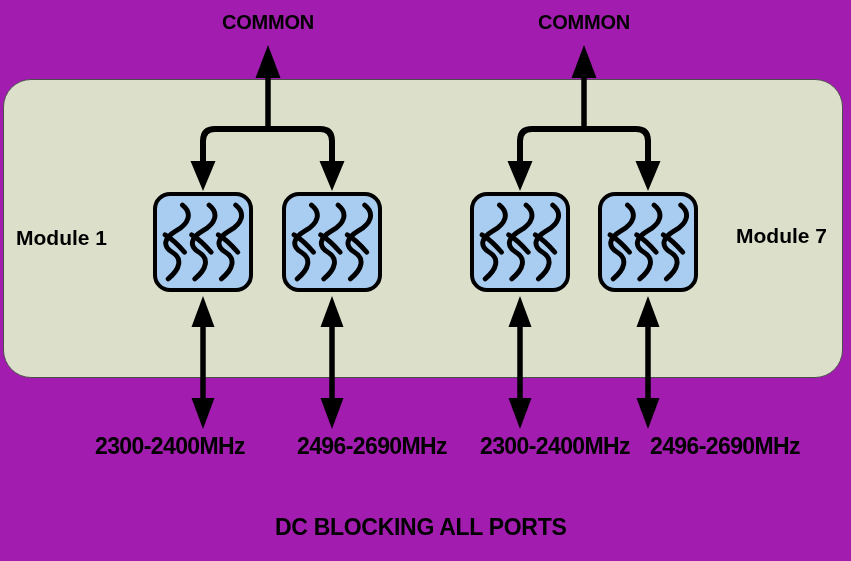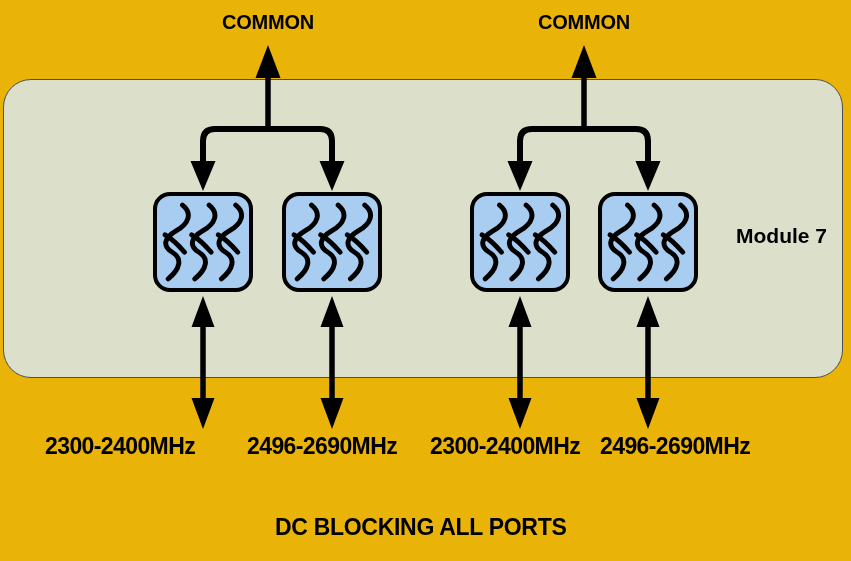--- a/index.html
+++ b/index.html
@@ -1,38 +1,38 @@
 <!DOCTYPE html>
 <html><head>
 <meta charset="utf-8">
 <style>
   html,body{margin:0;padding:0;background:#ffffff;}
   .stage{
-    position:relative;width:851px;height:561px;background:#eab308;overflow:hidden;
+    position:relative;width:851px;height:561px;background:#a21caf;overflow:hidden;
     font-family:"Liberation Sans",sans-serif;color:#000;
   }
   .panel{
     position:absolute;left:3px;top:79px;width:840px;height:299px;
     background:#dce0cb;border:1.5px solid #4d4d4d;border-radius:28px;
     box-sizing:border-box;
   }
   .wires{position:absolute;left:0;top:0;width:851px;height:561px;}
   .fblock{
     position:absolute;top:192px;width:100px;height:100px;
     background:#a9ccf1;border:4.5px solid #000;border-radius:17px;
     box-sizing:border-box;display:flex;align-items:center;justify-content:center;
   }
   #fb1{left:153px}#fb2{left:282px}#fb3{left:470px}#fb4{left:598px}
   .fblock svg{display:block;}
   .lbl{position:absolute;font-weight:bold;white-space:nowrap;line-height:1.15;}
   .common{width:160px;text-align:center;font-size:20px;top:11px;letter-spacing:-0.2px;}
   #common1{left:188px}#common2{left:504px}
   .module{font-size:21px;top:226px;}
   #module1{left:16px}#module2{left:736px;top:224px}
-  .freq{width:200px;text-align:left;font-size:23px;top:433px;letter-spacing:-0.6px;}
+  .freq{width:200px;text-align:right;font-size:23px;top:433px;letter-spacing:-0.6px;}
   #freq1{left:45px}#freq2{left:247px}#freq3{left:430px}#freq4{left:600px}
   .footer{width:320px;font-size:23px;top:514px;left:275px;letter-spacing:-0.3px;}
 </style>
 </head>
 <body>
 
 <div class="stage">
 
   <div class="panel"></div>
 
@@ -143,20 +143,21 @@
       <g transform="translate(56,4)">
           <path d="M18,2 C28,10 24,20 12,27 C0,34 -2,42 8,48 C18,54 16,64 4,74"></path>
           <path d="M1,31 C8,35 14,41 20,48"></path>
         </g>
     </svg>
   </div>
 
   <div class="lbl common" id="common1">COMMON</div>
   <div class="lbl common" id="common2">COMMON</div>
 
+  <div class="lbl module" id="module1">Module 1</div>
   <div class="lbl module" id="module2">Module 7</div>
 
   <div class="lbl freq" id="freq1">2300-2400MHz</div>
   <div class="lbl freq" id="freq2">2496-2690MHz</div>
   <div class="lbl freq" id="freq3">2300-2400MHz</div>
   <div class="lbl freq" id="freq4">2496-2690MHz</div>
 
   <div class="lbl footer">DC BLOCKING ALL PORTS</div>
 </div>
 

